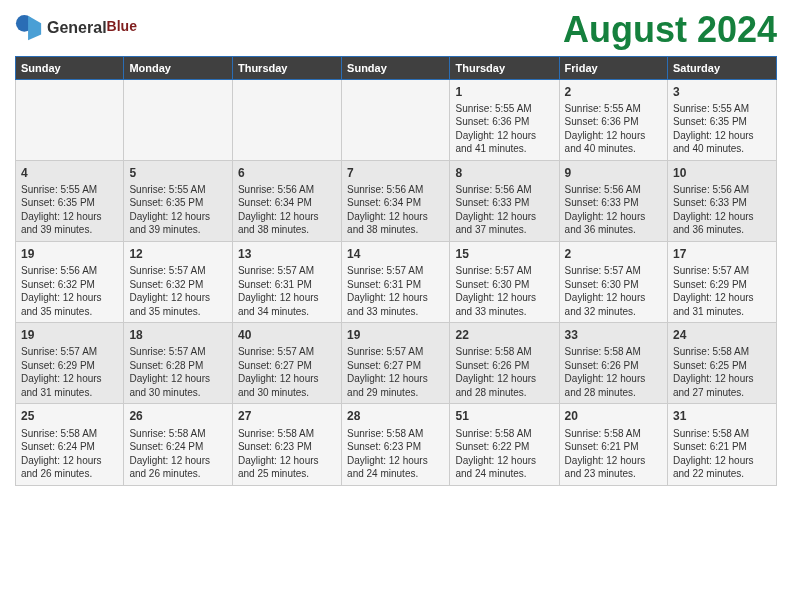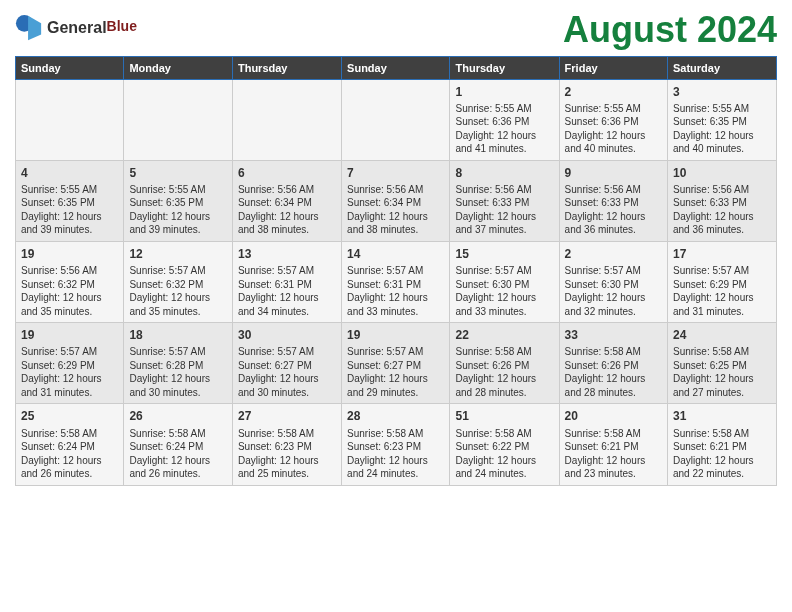--- a/index.html
+++ b/index.html
@@ -265,21 +265,21 @@
 and 31 minutes.</div>
         </td>
         <td>
           <span class="day-number">18</span>
           <div style="white-space: pre-line; line-height: 1.35;">Sunrise: 5:57 AM
 Sunset: 6:28 PM
 Daylight: 12 hours
 and 30 minutes.</div>
         </td>
         <td>
-          <span class="day-number">30</span>
+          <span class="day-number">40</span>
           <div style="white-space: pre-line; line-height: 1.35;">Sunrise: 5:57 AM
 Sunset: 6:27 PM
 Daylight: 12 hours
 and 30 minutes.</div>
         </td>
         <td>
           <span class="day-number">19</span>
           <div style="white-space: pre-line; line-height: 1.35;">Sunrise: 5:57 AM
 Sunset: 6:27 PM
 Daylight: 12 hours

